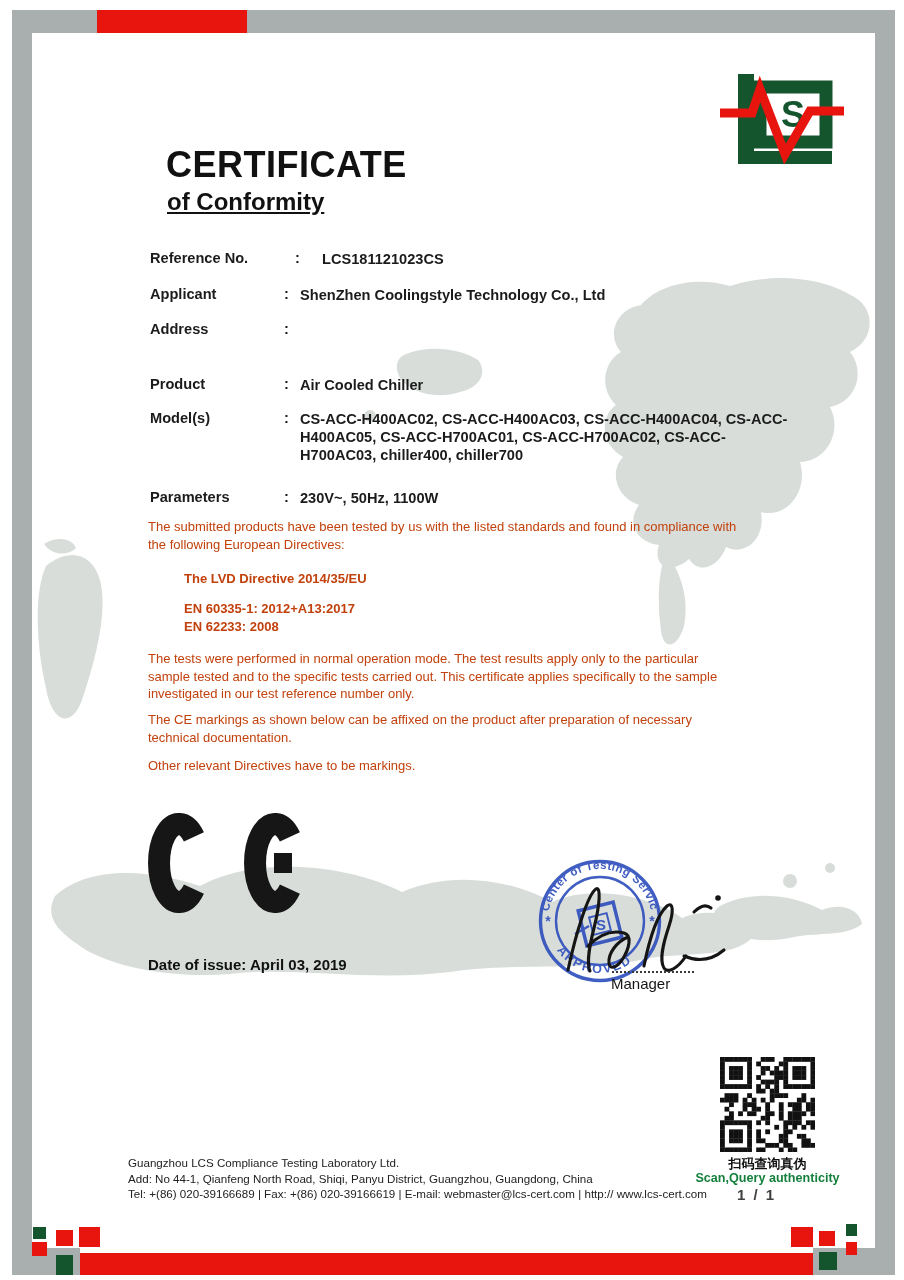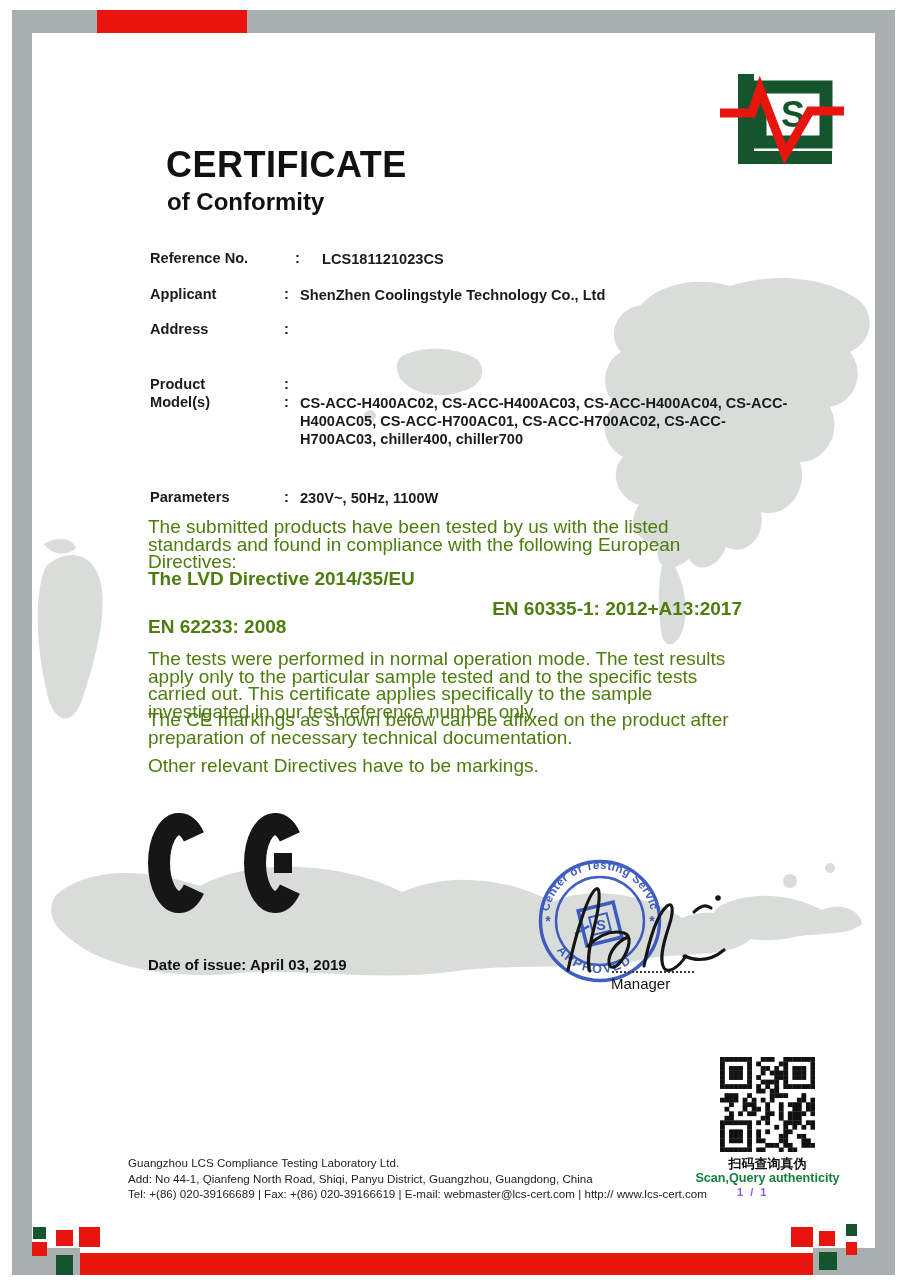--- a/index.html
+++ b/index.html
@@ -16,27 +16,27 @@
   #map{opacity:.85;}
   
   .title{font-weight:700;font-size:36px;letter-spacing:.5px;color:#111;}
   .subtitle{font-weight:700;font-size:24px;color:#111;}
   
   .row{position:absolute;left:150px;display:grid;grid-template-columns:134px 16px 492px;}
   .row .lbl{font-size:14.6px;font-weight:700;}
   .row .col{font-size:14.6px;font-weight:700;}
   .row .val{font-size:14.6px;font-weight:700;line-height:18px;}
   
-  .para{position:absolute;left:148px;width:594px;font-size:19px;line-height:17.5px;color:#4d7c0f;}
-  .para.bold{font-weight:700;}
+  .para{position:absolute;left:148px;width:594px;font-size:13px;line-height:17.5px;color:#c2410c;}
+  .para.bold{font-weight:700;margin-left:36px;}
   
   .foot{position:absolute;left:128px;font-size:11.6px;color:#222;line-height:15.5px;}
   .qrcap-zh{font-weight:700;font-size:13px;color:#111;text-align:center;}
   .qrcap-en{font-weight:700;font-size:12.6px;color:#15803d;text-align:center;}
-  .pagenum{font-weight:700;font-size:11px;letter-spacing:2px;color:#8b5cf6;}
+  .pagenum{font-weight:700;font-size:15px;letter-spacing:2px;color:#404040;}
   .dateline{font-weight:700;font-size:15px;color:#111;text-align:center;}
   .manager{font-size:15px;color:#161616;}
   .dotline{border-top:2px dotted #3a3a3a;height:0;}
   svg text{font-family:"Liberation Sans","DejaVu Sans",sans-serif;}
 </style>
 </head>
 <body>
 
 <svg id="map" class="abs" style="left:30px;top:256px;" width="845" height="740" viewBox="0 0 845 740">
   <g fill="#d2d8d4" stroke="none">
@@ -81,54 +81,55 @@
   <g>
     <rect x="26" y="8" width="16" height="90" fill="#15552e"></rect>
     <rect x="26" y="85" width="94" height="13" fill="#15552e"></rect>
     <rect x="48" y="21" width="66" height="55" fill="none" stroke="#15552e" stroke-width="13"></rect>
     <text x="81" y="61" font-size="36" font-weight="700" fill="#15552e" text-anchor="middle">S</text>
     <polyline points="8,47 40,47 48,23 73,88 98,45 132,45" fill="none" stroke="#e8150f" stroke-width="9" stroke-linejoin="miter"></polyline>
   </g>
 </svg>
 
 <div class="abs title" style="left:166px;top:144px;">CERTIFICATE</div>
-<div class="abs subtitle" style="left:167px;top:188px;">of Conformity</div>
+<div class="abs subtitle" style="left:167px;top:188px;text-decoration:underline;">of Conformity</div>
 
 <div class="row" style="top:250px;gap:11px;">
   <span class="lbl">Reference No.</span>
   <span class="col">:</span>
   <span class="val">LCS181121023CS</span>
 </div>
 <div class="row" style="top:286px;">
   <span class="lbl">Applicant</span>
   <span class="col">:</span>
   <span class="val">ShenZhen Coolingstyle Technology Co., Ltd</span>
 </div>
 <div class="row" style="top:321px;">
   <span class="lbl">Address</span>
   <span class="col">:</span>
 </div>
 <div class="row" style="top:376px;">
   <span class="lbl">Product</span>
   <span class="col">:</span>
-</div>
-<div class="row" style="top:394px;">
+  <span class="val">Air Cooled Chiller</span>
+</div>
+<div class="row" style="top:410px;">
   <span class="lbl">Model(s)</span>
   <span class="col">:</span>
   <span class="val">CS-ACC-H400AC02, CS-ACC-H400AC03, CS-ACC-H400AC04, CS-ACC-H400AC05, CS-ACC-H700AC01, CS-ACC-H700AC02, CS-ACC-H700AC03, chiller400, chiller700</span>
 </div>
 <div class="row" style="top:489px;">
   <span class="lbl">Parameters</span>
   <span class="col">:</span>
   <span class="val">230V~, 50Hz, 1100W</span>
 </div>
 
 <div class="para" style="top:518px;">The submitted products have been tested by us with the listed standards and found in compliance with the following European Directives:</div>
 <div class="para bold" style="top:570px;">The LVD Directive 2014/35/EU</div>
-<div class="para bold" style="top:600px;text-align:right;">EN 60335-1: 2012+A13:2017</div>
+<div class="para bold" style="top:600px;">EN 60335-1: 2012+A13:2017</div>
 <div class="para bold" style="top:618px;">EN 62233: 2008</div>
 <div class="para" style="top:650px;">The tests were performed in normal operation mode. The test results apply only to the particular sample tested and to the specific tests carried out. This certificate applies specifically to the sample investigated in our test reference number only.</div>
 <div class="para" style="top:711px;">The CE markings as shown below can be affixed on the product after preparation of necessary technical documentation.</div>
 <div class="para" style="top:757px;">Other relevant Directives have to be markings.</div>
 
 <svg class="abs" style="left:148px;top:813px;" width="160" height="100" viewBox="0 0 160 100">
   <g fill="none" stroke="#161616" stroke-width="22">
     <path d="M45.9,23.9 A20,39 0 1 0 45.9,76.1"></path>
     <path d="M141.9,23.9 A20,39 0 1 0 141.9,76.1"></path>
   </g>

